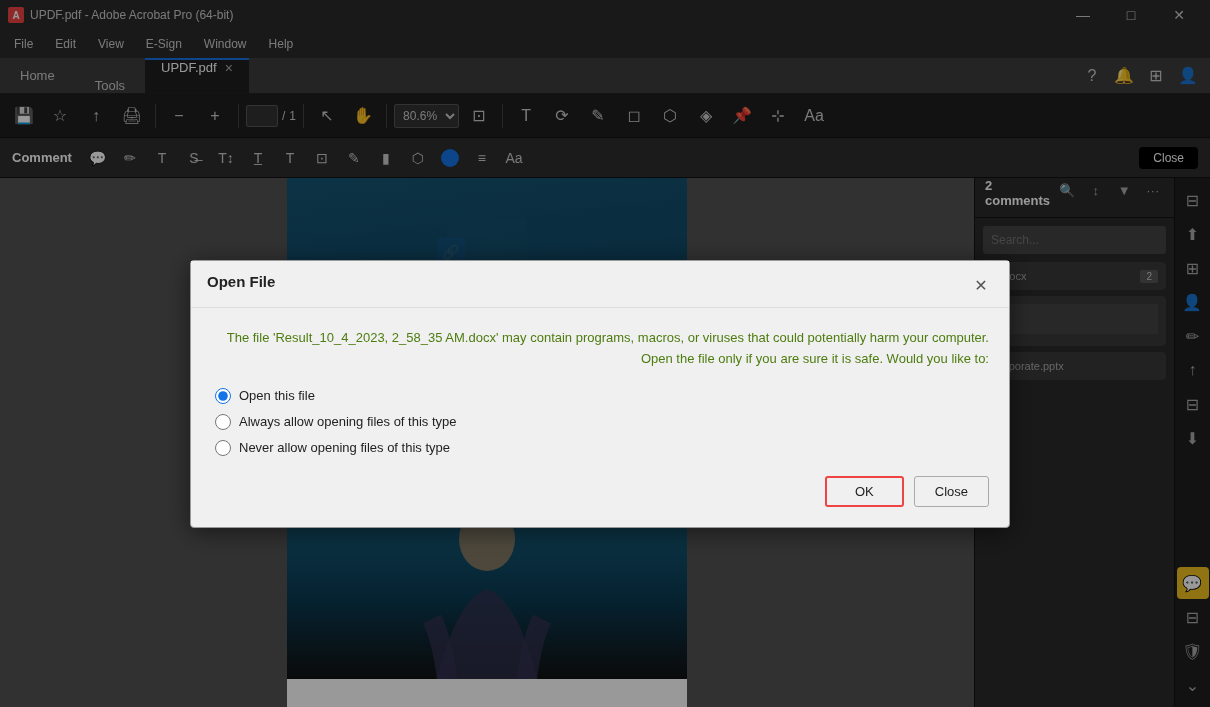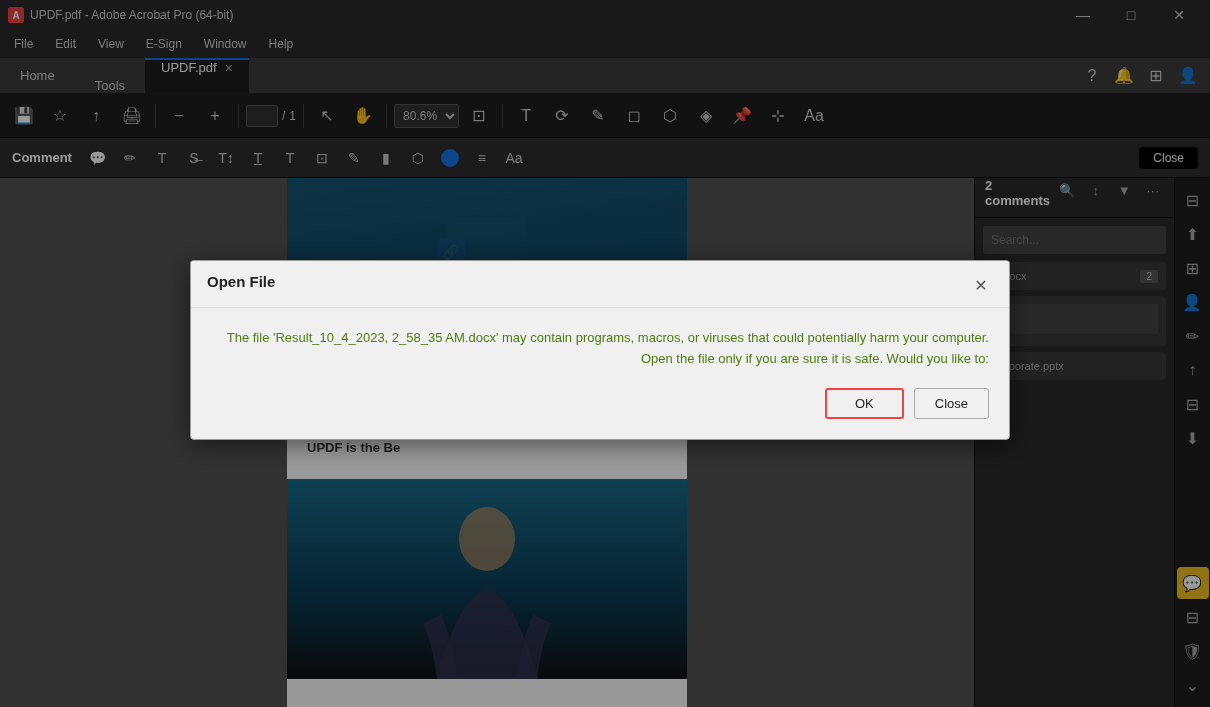--- a/index.html
+++ b/index.html
@@ -683,19 +683,33 @@
 </div>
 
 <div class="dialog-overlay">
   <div class="dialog">
     <div class="dialog-titlebar">
       <span class="dialog-title">Open File</span>
       <div class="dialog-close-btn">✕</div>
     </div>
     <div class="dialog-body">
       <p class="dialog-message">The file 'Result_10_4_2023, 2_58_35 AM.docx' may contain programs, macros, or viruses that could potentially harm your computer. Open the file only if you are sure it is safe. Would you like to:</p>
+      <div class="radio-group">
+        <label class="radio-item">
+          <input class="radio-input" type="radio" name="openfile" checked="" style="">
+          <span>Open this file</span>
+        </label>
+        <label class="radio-item">
+          <input class="radio-input" type="radio" name="openfile" style="">
+          <span>Always allow opening files of this type</span>
+        </label>
+        <label class="radio-item">
+          <input class="radio-input" type="radio" name="openfile" style="">
+          <span>Never allow opening files of this type</span>
+        </label>
+      </div>
       <div class="dialog-footer">
         <button class="btn-ok">OK</button>
         <button class="btn-cancel">Close</button>
       </div>
     </div>
   </div>
 </div>
 
 </body></html>

